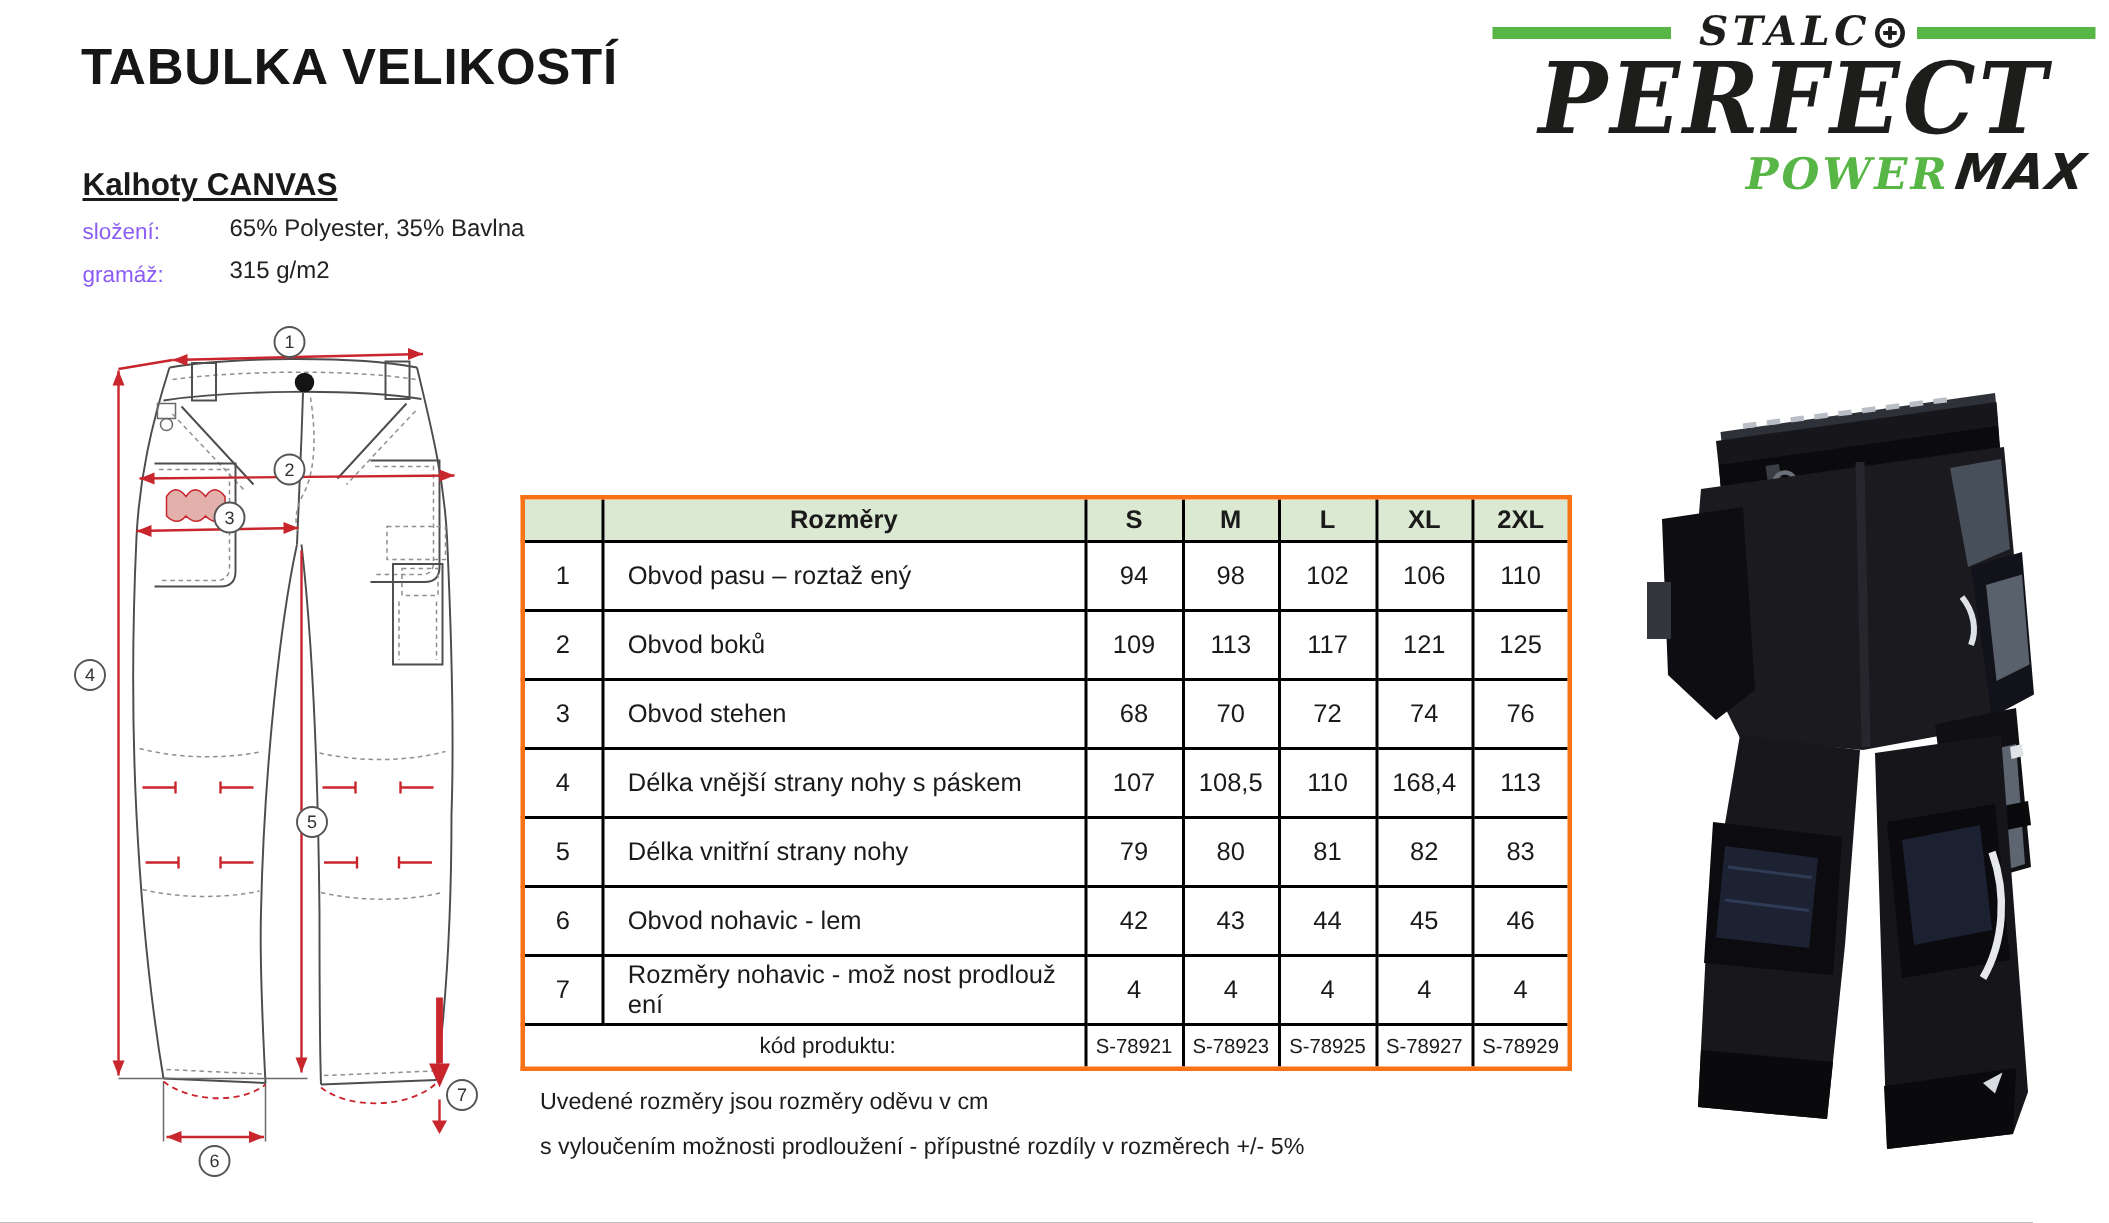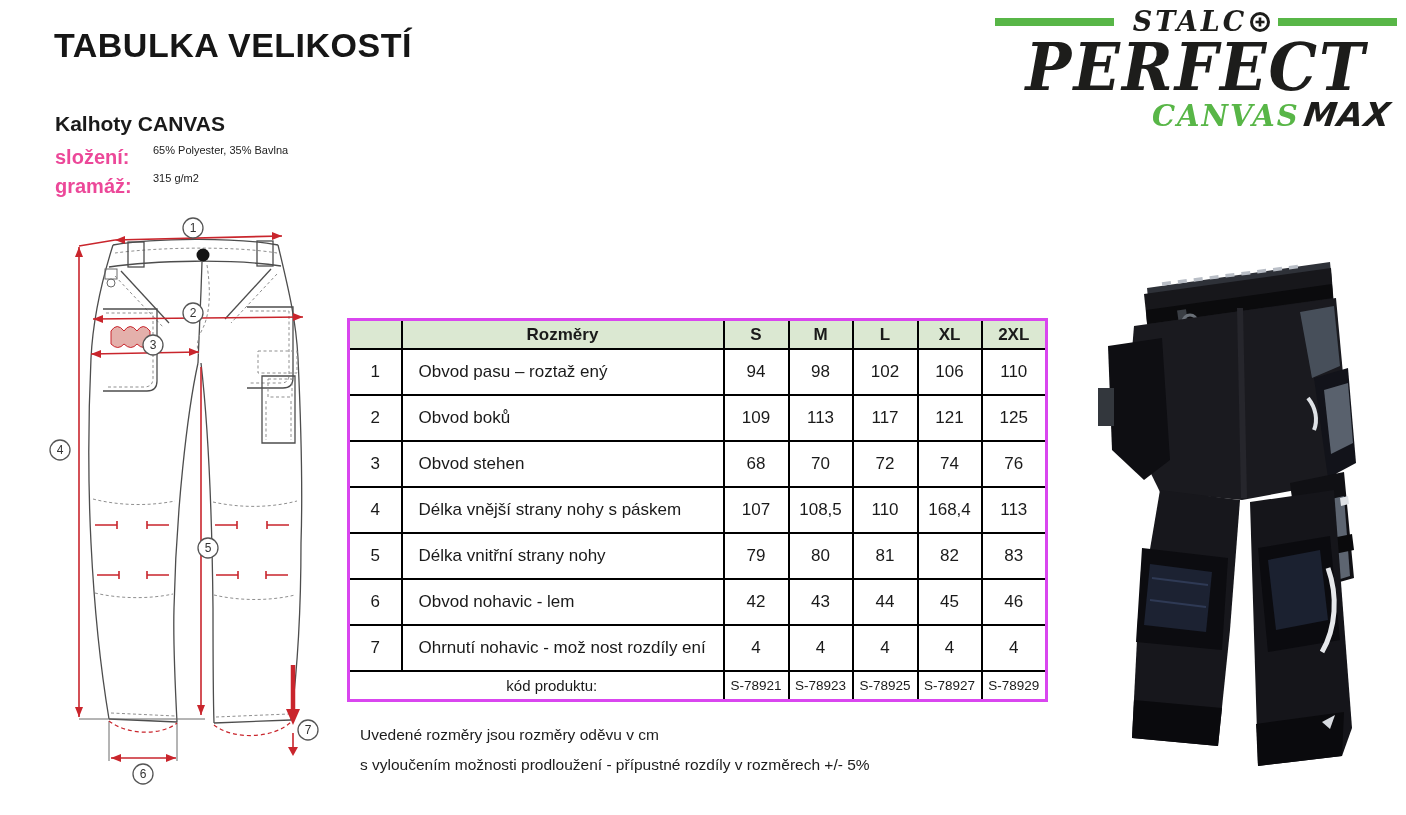--- a/index.html
+++ b/index.html
@@ -9,42 +9,42 @@
     --arrow-red:#c9252c;
   }
   html,body{margin:0;padding:0;background:#888;}
   #page{
     position:relative;width:1406px;height:815px;background:#ffffff;
     font-family:"Liberation Sans",sans-serif;color:#1a1a1a;overflow:hidden;
     margin:0 auto;
   }
   .abs{position:absolute;}
   .page-title{left:54px;top:26px;font-size:34px;font-weight:700;letter-spacing:.5px;color:#161616;}
-  .product-name{left:55px;top:112px;font-size:21px;font-weight:700;}
-  .spec-label{font-size:20px;color:#ec4899;font-weight:bold;}
-  .spec-value{font-size:11px;color:#222;}
+  .product-name{left:55px;top:112px;font-size:21px;font-weight:700;text-decoration:underline;}
+  .spec-label{font-size:15px;color:#8b5cf6;}
+  .spec-value{font-size:16px;color:#222;}
 
   
   .logo{left:995px;top:6px;width:402px;}
   .logo-row1{display:flex;align-items:center;gap:7px;}
   .logo-bar{height:8px;background:var(--accent-green);flex:1;}
   .logo-stalco{font-family:"DejaVu Serif",serif;font-weight:700;font-style:italic;
     font-size:27px;letter-spacing:3px;color:var(--logo-black);white-space:nowrap;display:flex;align-items:center;margin-left:12px;}
   .logo-main{font-family:"DejaVu Serif",serif;font-weight:700;font-style:italic;
     font-size:61px;line-height:.92;color:var(--logo-black);text-align:center;letter-spacing:2px;
     transform:scaleY(1.08);transform-origin:top center;white-space:nowrap;}
   .logo-sub{text-align:right;margin-top:2px;padding-right:6px;white-space:nowrap;}
   .logo-power{font-family:"DejaVu Serif",serif;font-weight:700;font-style:italic;
     font-size:29px;color:var(--accent-green);letter-spacing:2px;}
   .logo-max{font-family:"DejaVu Sans",sans-serif;font-weight:700;font-style:italic;
     font-size:33px;color:var(--logo-black);letter-spacing:1px;display:inline-block;transform:skewX(-8deg);}
 
   
   .size-table-wrap{left:347px;top:318px;}
-  table.size-table{border-collapse:collapse;table-layout:fixed;width:698px;border:3px solid #d946ef;}
+  table.size-table{border-collapse:collapse;table-layout:fixed;width:698px;border:3px solid #f97316;margin-top:12px;}
   table.size-table td,table.size-table th{border:2px solid #000;overflow:hidden;}
   .th-cell{background:var(--table-header-bg);font-size:17px;font-weight:700;text-align:center;height:25px;}
   tr.data-row{height:46px;}
   td.num-cell{text-align:center;font-size:17px;}
   td.label-cell{font-size:17px;padding-left:16px;text-align:left;}
   td.val-cell{text-align:center;font-size:17px;}
   tr.codes-row{height:29px;}
   td.code-label-cell{text-align:center;font-size:15px;padding-right:8px;padding-left:39px;}
   td.code-cell{text-align:center;font-size:13.5px;}
 
@@ -75,21 +75,21 @@
         <svg width="22" height="22" viewBox="0 0 22 22" style="margin-left:2px;">
           <circle cx="11" cy="11" r="8.5" fill="none" stroke="#1d1d1b" stroke-width="3"></circle>
           <line x1="11" y1="6.5" x2="11" y2="15.5" stroke="#1d1d1b" stroke-width="2.6"></line>
           <line x1="6.5" y1="11" x2="15.5" y2="11" stroke="#1d1d1b" stroke-width="2.6"></line>
         </svg>
       </span>
       <span class="logo-bar"></span>
     </div>
     <div class="logo-main">PERFECT</div>
     <div class="logo-sub">
-      <span class="logo-power">CANVAS</span>
+      <span class="logo-power">POWER</span>
       <span class="logo-max">MAX</span>
     </div>
   </div>
 
   <div class="abs product-name">Kalhoty CANVAS</div>
   <div class="abs spec-label" style="left:55px;top:146px;">složení:</div>
   <div class="abs spec-value" style="left:153px;top:144px;">65% Polyester, 35% Bavlna</div>
   <div class="abs spec-label" style="left:55px;top:175px;">gramáž:</div>
   <div class="abs spec-value" style="left:153px;top:172px;">315 g/m2</div>
 
@@ -284,21 +284,21 @@
         <td class="num-cell">6</td>
         <td class="label-cell">Obvod nohavic - lem</td>
         <td class="val-cell">42</td>
         <td class="val-cell">43</td>
         <td class="val-cell">44</td>
         <td class="val-cell">45</td>
         <td class="val-cell">46</td>
       </tr>
       <tr class="data-row">
         <td class="num-cell">7</td>
-        <td class="label-cell">Ohrnutí nohavic - mož nost rozdíly ení</td>
+        <td class="label-cell">Rozměry nohavic - mož nost prodlouž ení</td>
         <td class="val-cell">4</td>
         <td class="val-cell">4</td>
         <td class="val-cell">4</td>
         <td class="val-cell">4</td>
         <td class="val-cell">4</td>
       </tr>
       <tr class="codes-row">
         <td class="code-label-cell" colspan="2">kód produktu:</td>
         <td class="code-cell">S-78921</td>
         <td class="code-cell">S-78923</td>

